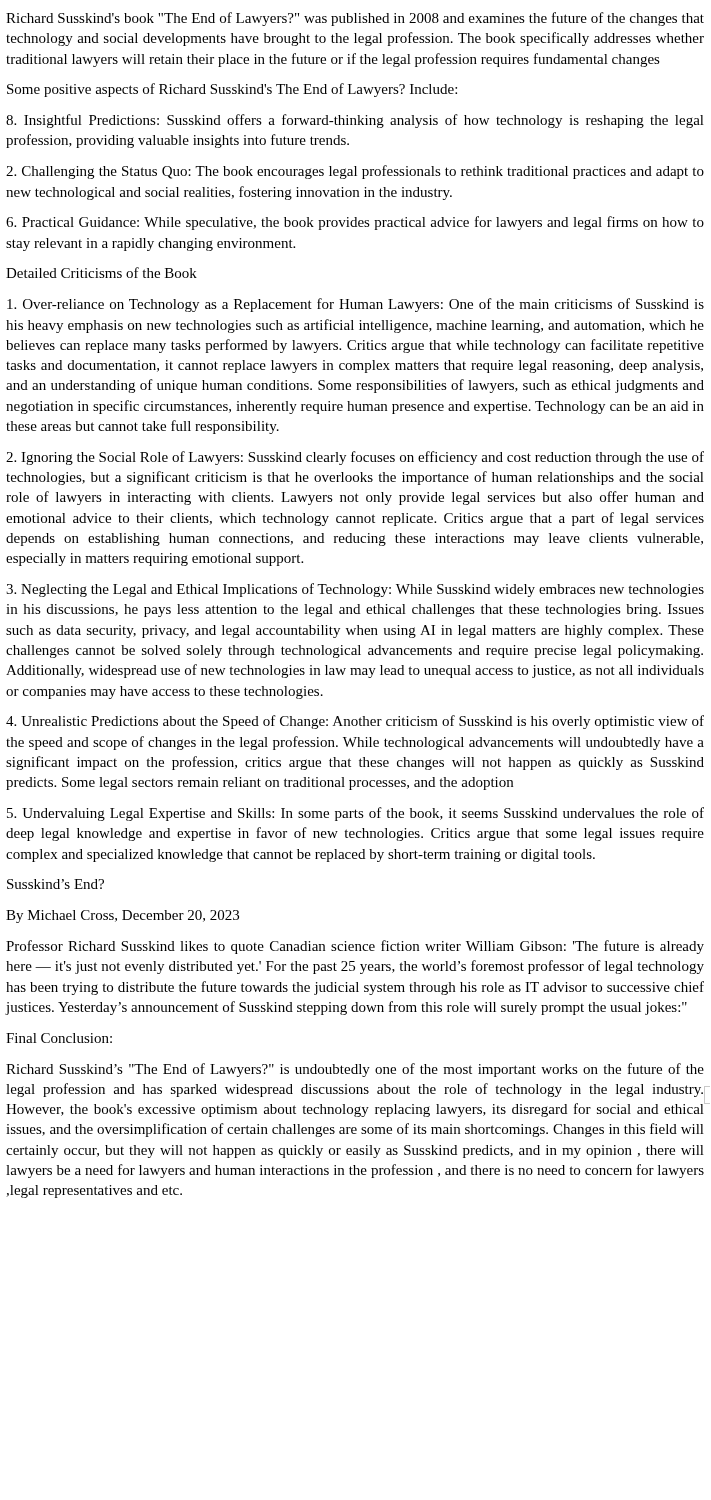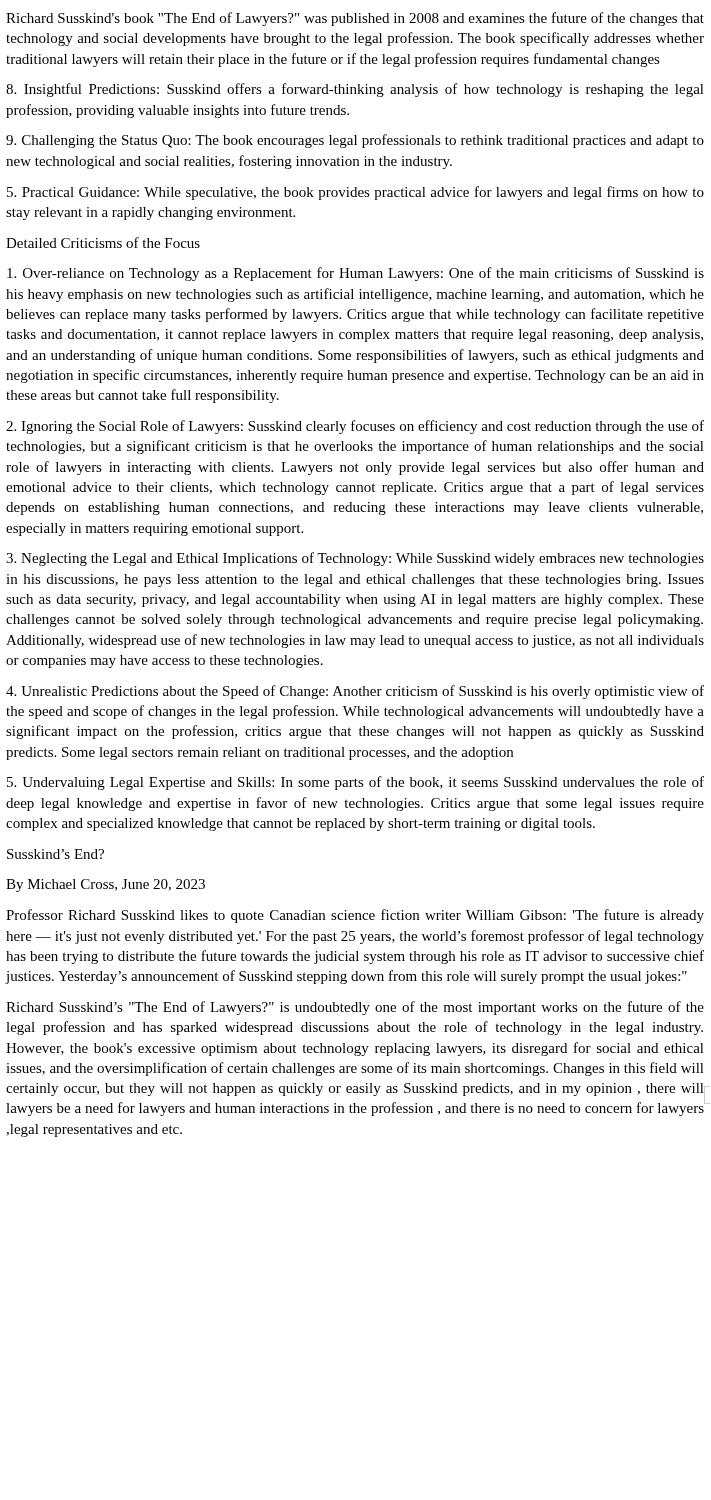--- a/index.html
+++ b/index.html
@@ -35,27 +35,29 @@
     border: 1px solid #c9c9c9;
     border-right: none;
     background: #ffffff;
   }
 </style>
 </head>
 <body>
 
 <div class="page">
   <p>Richard Susskind's book "The End of Lawyers?" was published in 2008 and examines the future of the changes that technology and social developments have brought to the legal profession.  The book specifically addresses whether traditional lawyers will retain their place in the future or if the legal profession requires fundamental changes</p>
+  <p>Some positive aspects of Richard Susskind's The End of Lawyers? Include:</p>
   <p>8. Insightful Predictions: Susskind offers a forward-thinking analysis of how technology is reshaping the legal profession, providing valuable insights into future trends.</p>
-  <p>9. Challenging the Status Quo: The book encourages legal professionals to rethink traditional practices and adapt to new technological and social realities, fostering innovation in the industry.</p>
-  <p>5. Practical Guidance: While speculative, the book provides practical advice for lawyers and legal firms on how to stay relevant in a rapidly changing environment.</p>
-  <p>Detailed Criticisms of the Focus</p>
+  <p>2. Challenging the Status Quo: The book encourages legal professionals to rethink traditional practices and adapt to new technological and social realities, fostering innovation in the industry.</p>
+  <p>6. Practical Guidance: While speculative, the book provides practical advice for lawyers and legal firms on how to stay relevant in a rapidly changing environment.</p>
+  <p>Detailed Criticisms of the Book</p>
   <p>1. Over-reliance on Technology as a Replacement for Human Lawyers: One of the main criticisms of Susskind is his heavy emphasis on new technologies such as artificial intelligence, machine learning, and automation, which he believes can replace many tasks performed by lawyers. Critics argue that while technology can facilitate repetitive tasks and documentation, it cannot replace lawyers in complex matters that require legal reasoning, deep analysis, and an understanding of unique human conditions. Some responsibilities of lawyers, such as ethical judgments and negotiation in specific circumstances, inherently require human presence and expertise. Technology can be an aid in these areas but cannot take full responsibility.</p>
   <p>2. Ignoring the Social Role of Lawyers: Susskind clearly focuses on efficiency and cost reduction through the use of technologies, but a significant criticism is that he overlooks the importance of human relationships and the social role of lawyers in interacting with clients. Lawyers not only provide legal services but also offer human and emotional advice to their clients, which technology cannot replicate. Critics argue that a part of legal services depends on establishing human connections, and reducing these interactions may leave clients vulnerable, especially in matters requiring emotional support.</p>
   <p>3. Neglecting the Legal and Ethical Implications of Technology: While Susskind widely embraces new technologies in his discussions, he pays less attention to the legal and ethical challenges that these technologies bring. Issues such as data security, privacy, and legal accountability when using AI in legal matters are highly complex. These challenges cannot be solved solely through technological advancements and require precise legal policymaking. Additionally, widespread use of new technologies in law may lead to unequal access to justice, as not all individuals or companies may have access to these technologies.</p>
   <p>4. Unrealistic Predictions about the Speed of Change: Another criticism of Susskind is his overly optimistic view of the speed and scope of changes in the legal profession. While technological advancements will undoubtedly have a significant impact on the profession, critics argue that these changes will not happen as quickly as Susskind predicts. Some legal sectors remain reliant on traditional processes, and the adoption</p>
   <p>5. Undervaluing Legal Expertise and Skills: In some parts of the book, it seems Susskind undervalues the role of deep legal knowledge and expertise in favor of new technologies. Critics argue that some legal issues require complex and specialized knowledge that cannot be replaced by short-term training or digital tools.</p>
   <p>Susskind’s End?</p>
-  <p>By Michael Cross, June 20, 2023</p>
+  <p>By Michael Cross, December 20, 2023</p>
   <p>Professor Richard Susskind likes to quote Canadian science fiction writer William Gibson: 'The future is already here — it's just not evenly distributed yet.' For the past 25 years, the world’s foremost professor of legal technology has been trying to distribute the future towards the judicial system through his role as IT advisor to successive chief justices. Yesterday’s announcement of Susskind stepping down from this role will surely prompt the usual jokes:"</p>
+  <p>Final Conclusion:</p>
   <p>Richard Susskind’s "The End of Lawyers?" is undoubtedly one of the most important works on the future of the legal profession and has sparked widespread discussions about the role of technology in the legal industry. However, the book's excessive optimism about technology replacing lawyers, its disregard for social and ethical issues, and the oversimplification of certain challenges are some of its main shortcomings. Changes in this field will certainly occur, but they will not happen as quickly or easily as Susskind predicts, and  in my opinion , there will lawyers be a need for lawyers  and human interactions in the profession , and there is no need to concern for lawyers ,legal representatives and etc.</p>
   <div class="edge-mark"></div>
 </div>
 
 </body></html>

